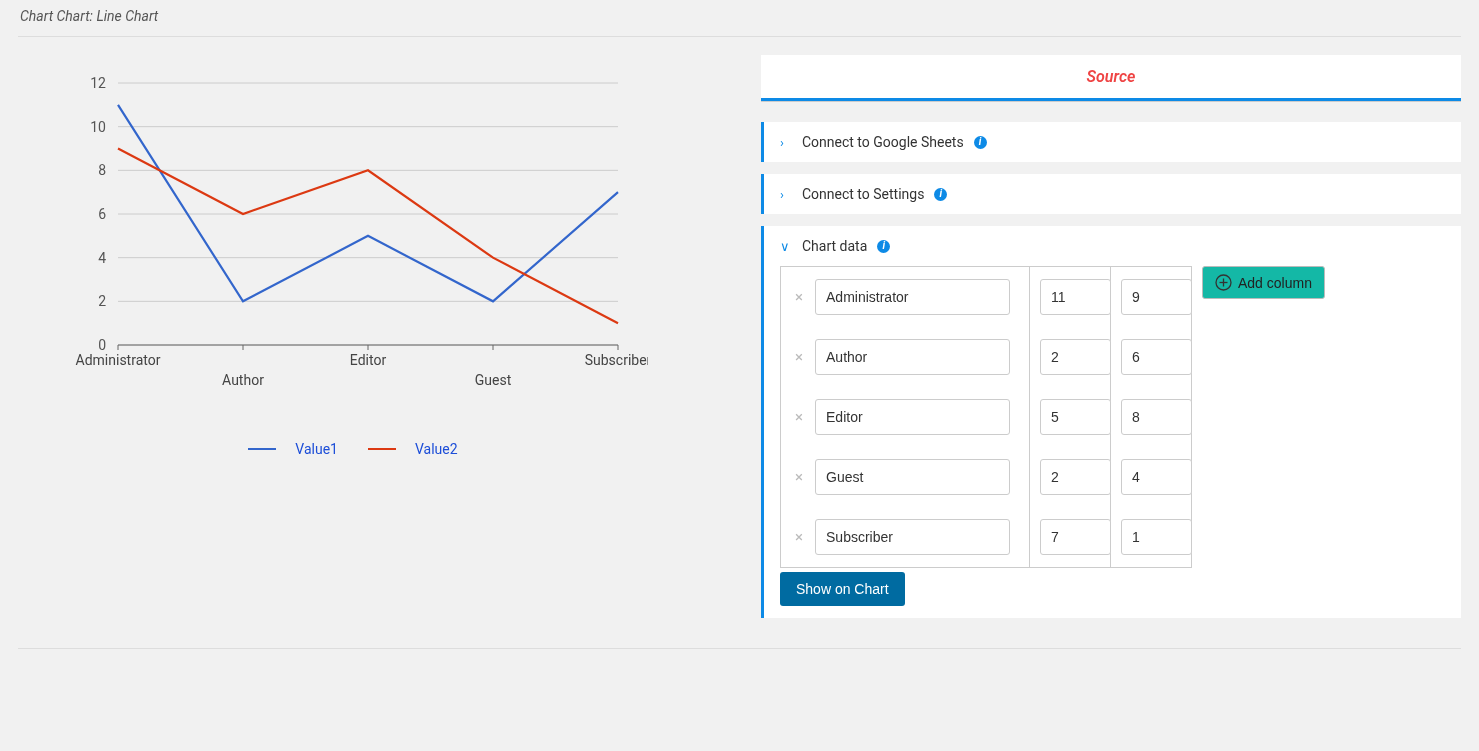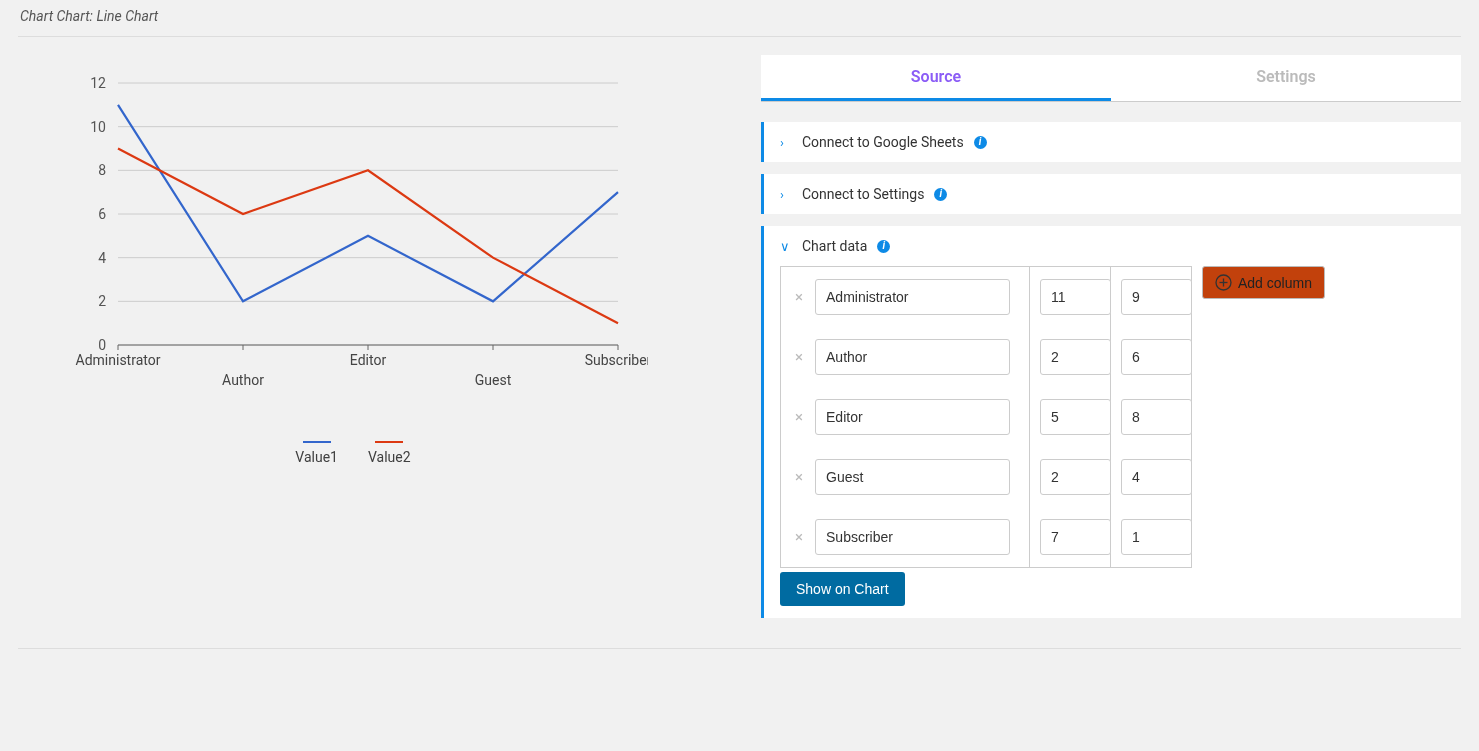--- a/index.html
+++ b/index.html
@@ -43,24 +43,23 @@
   }
   .legend {
     display: flex;
     justify-content: center;
     gap: 30px;
     margin-top: -4px;
     width: 590px;
     margin-left: 40px;
   }
   .legend-item {
-    display: flex; align-items: center; gap: 6px;
-    color: #404040;
-    font-size: 14px;
-    flex-direction: column;
+    display: flex; align-items: center; gap: 19px;
+    color: #1d4ed8;
+    font-size: 14px;
   }
   .legend-swatch {
     width: 28px; height: 2px; display: inline-block;
   }
   .right-pane {
     flex: 1;
     min-width: 700px;
   }
   .tabs {
     display: flex;
@@ -71,22 +70,23 @@
     flex: 1;
     text-align: center;
     padding: 12px 0;
     font-size: 16px;
     font-weight: 600;
     color: #bbb;
     cursor: pointer;
     border-bottom: 3px solid transparent;
   }
   .tab.active {
-    color: #8b5cf6;
+    color: #ef4444;
     border-bottom: 3px solid #0d8ae6;
+    font-style: italic;
   }
   .accordion {
     margin-top: 20px;
   }
   .acc-item {
     background: #fff;
     border-left: 3px solid #0d8ae6;
     margin-bottom: 12px;
     padding: 12px 16px;
   }
@@ -157,21 +157,21 @@
     color: #333;
     background: #fff;
   }
   .label-col .row-input { width: 195px; }
   .val-col .row-input { width: 71px; }
   .btn-outline {
     display: inline-flex;
     align-items: center;
     gap: 6px;
     border: 1px solid #bbb;
-    background: #c2410c;
+    background: #14b8a6;
     border-radius: 3px;
     padding: 7px 12px;
     font-size: 14px;
     cursor: pointer;
     color: #222;
   }
   .plus-circle {
     display: inline-flex;
     width: 17px; height: 17px;
     align-items: center; justify-content: center;
@@ -237,21 +237,20 @@
         <div class="legend-item">
           <span class="legend-swatch" id="swatch2" style="background: rgb(220, 57, 18);"></span>
           <span>Value2</span>
         </div>
       </div>
     </div>
 
     <div class="right-pane">
       <div class="tabs">
         <div class="tab active">Source</div>
-        <div class="tab">Settings</div>
       </div>
 
       <div class="accordion">
         <div class="acc-item">
           <div class="acc-header">
             <span class="chevron-right">›</span>
             <span>Connect to Google Sheets</span>
             <span class="info-icon">i</span>
           </div>
         </div>

